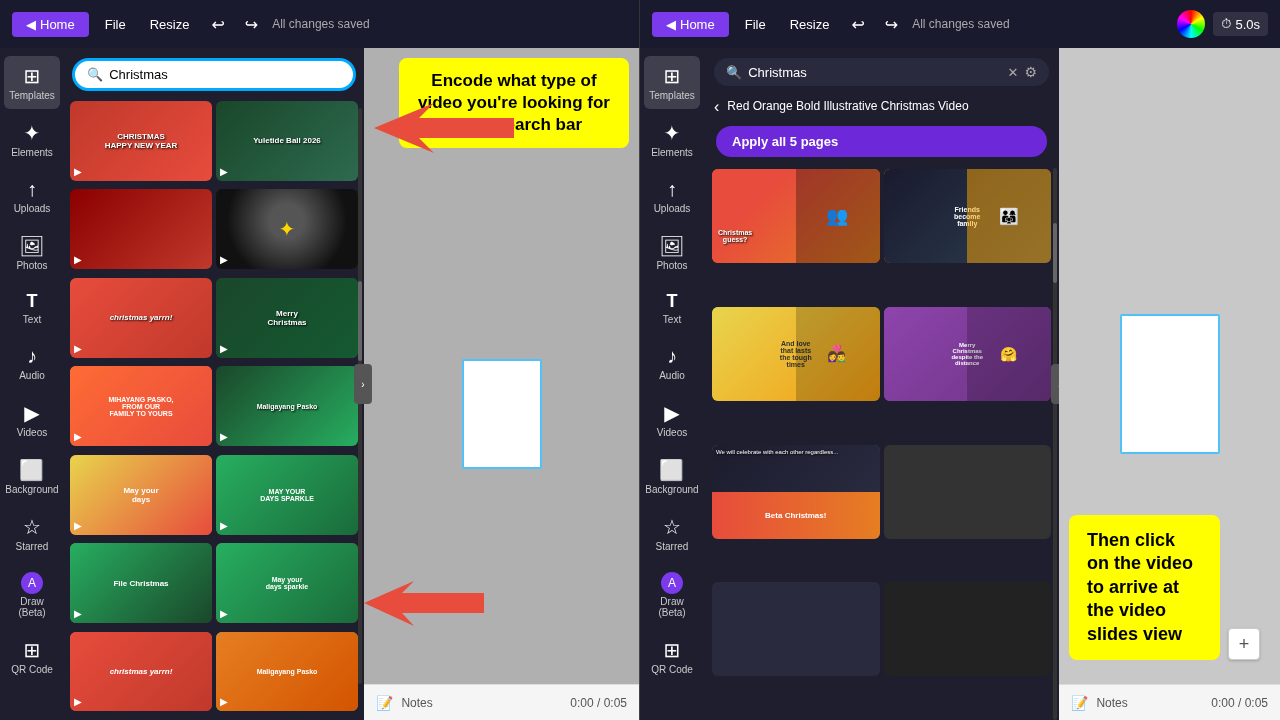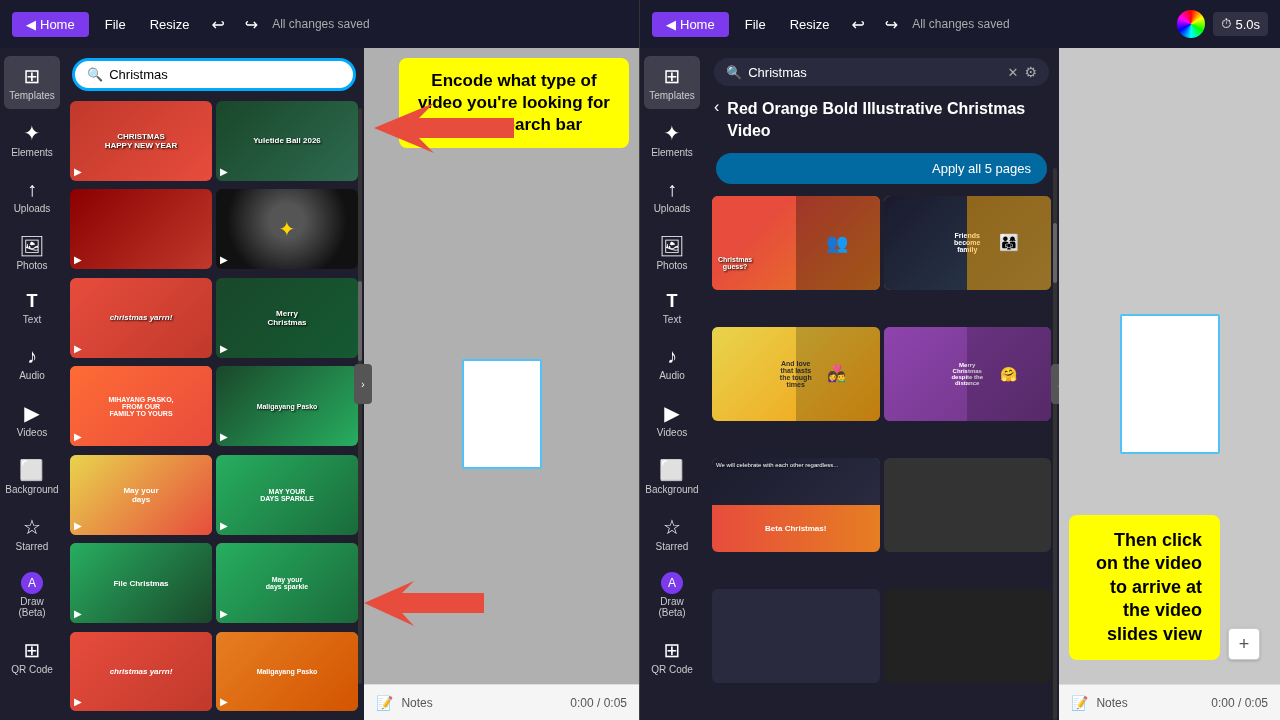--- a/index.html
+++ b/index.html
@@ -157,29 +157,30 @@
       flex-shrink: 0;
     }
     .back-btn {
       color: white;
       background: none;
       border: none;
       cursor: pointer;
       font-size: 16px;
     }
     .apply-btn {
-      background: #0369a1;
+      background: #6d28d9;
       color: white;
       border: none;
       border-radius: 20px;
       padding: 8px 16px;
       font-size: 13px;
       cursor: pointer;
       margin: 4px 12px 8px;
-      text-align: right;
+      text-align: left;
+      font-weight: bold;
     }
     .template-thumb-right {
       border-radius: 6px;
       overflow: hidden;
       aspect-ratio: 16/9;
       position: relative;
       cursor: pointer;
       background: #333;
     }
 
@@ -498,21 +499,21 @@
 
       <div style="display:flex;align-items:center;background:#2a2a3f;border-radius:20px;padding:6px 12px;gap:6px;margin:10px 10px 6px;">
         <span style="color:#aaa;font-size:13px;">🔍</span>
         <input type="text" style="border: none; outline: none; font-size: 13px; flex: 1 1 0%; background: transparent; color: white;" value="Christmas">
         <span style="color:#aaa;font-size:13px;cursor:pointer;">✕</span>
         <span style="color:#aaa;font-size:14px;cursor:pointer;">⚙</span>
       </div>
 
       <div style="display:flex;align-items:flex-start;padding:6px 10px;gap:8px;">
         <button class="back-btn">‹</button>
-        <span style="color:white;font-size:16px;font-weight:700;flex:1;line-height:1.4;">Red Orange Bold Illustrative Christmas Video</span>
+        <span style="color:white;font-size:12px;font-weight:400;flex:1;line-height:1.4;">Red Orange Bold Illustrative Christmas Video</span>
       </div>
 
       <button class="apply-btn">
         <span>Apply all 5 pages</span>
       </button>
 
       <div style="flex:1;overflow-y:auto;padding:4px 8px;display:grid;grid-template-columns:1fr 1fr;gap:4px;scrollbar-width:thin;scrollbar-color:#555 #1e1e2f;">
 
         <div class="template-thumb-right tr1" style="border-radius:6px;overflow:hidden;aspect-ratio:16/9;position:relative;cursor:pointer;">
           <div style="position:absolute;inset:0;display:flex;align-items:center;justify-content:center;background:linear-gradient(135deg,#e74c3c 30%,#e67e22 100%);">
@@ -573,21 +574,21 @@
         <span style="color:white;font-size:10px;">›</span>
       </div>
     </div>
 
     <div style="flex:1; background:#c8c8c8; display:flex; flex-direction:column; align-items:center; justify-content:center; position:relative;">
 
       <div style="width:100px;height:140px;background:white;border:2px solid #4fc3f7;border-radius:2px;"></div>
 
       <div style="position:absolute;right:20px;bottom:60px;width:32px;height:32px;background:white;border:1px solid #ccc;border-radius:4px;display:flex;align-items:center;justify-content:center;cursor:pointer;font-size:18px;color:#555;box-shadow:0 1px 3px rgba(0,0,0,0.2);">+</div>
 
-      <div style="position:absolute;bottom:60px;left:10px;right:60px;background:#ffff00;border-radius:8px;padding:14px 18px;font-size:18px;font-weight:900;text-align:right;line-height:1.3;color:#000;z-index:20;">
+      <div style="position:absolute;bottom:60px;left:10px;right:60px;background:#ffff00;border-radius:8px;padding:14px 18px;font-size:18px;font-weight:900;text-align:left;line-height:1.3;color:#000;z-index:20;">
         <span>Then click on the video to arrive at the video slides view</span>
       </div>
 
       <div style="position:absolute;bottom:0;left:0;right:0;height:36px;background:#f5f5f5;border-top:1px solid #ddd;display:flex;align-items:center;padding:0 12px;gap:8px;font-size:12px;color:#555;">
         <span style="font-size:14px;">📝</span>
         <span>Notes</span>
         <span style="flex:1;"></span>
         <span>0:00 / 0:05</span>
       </div>
     </div>

